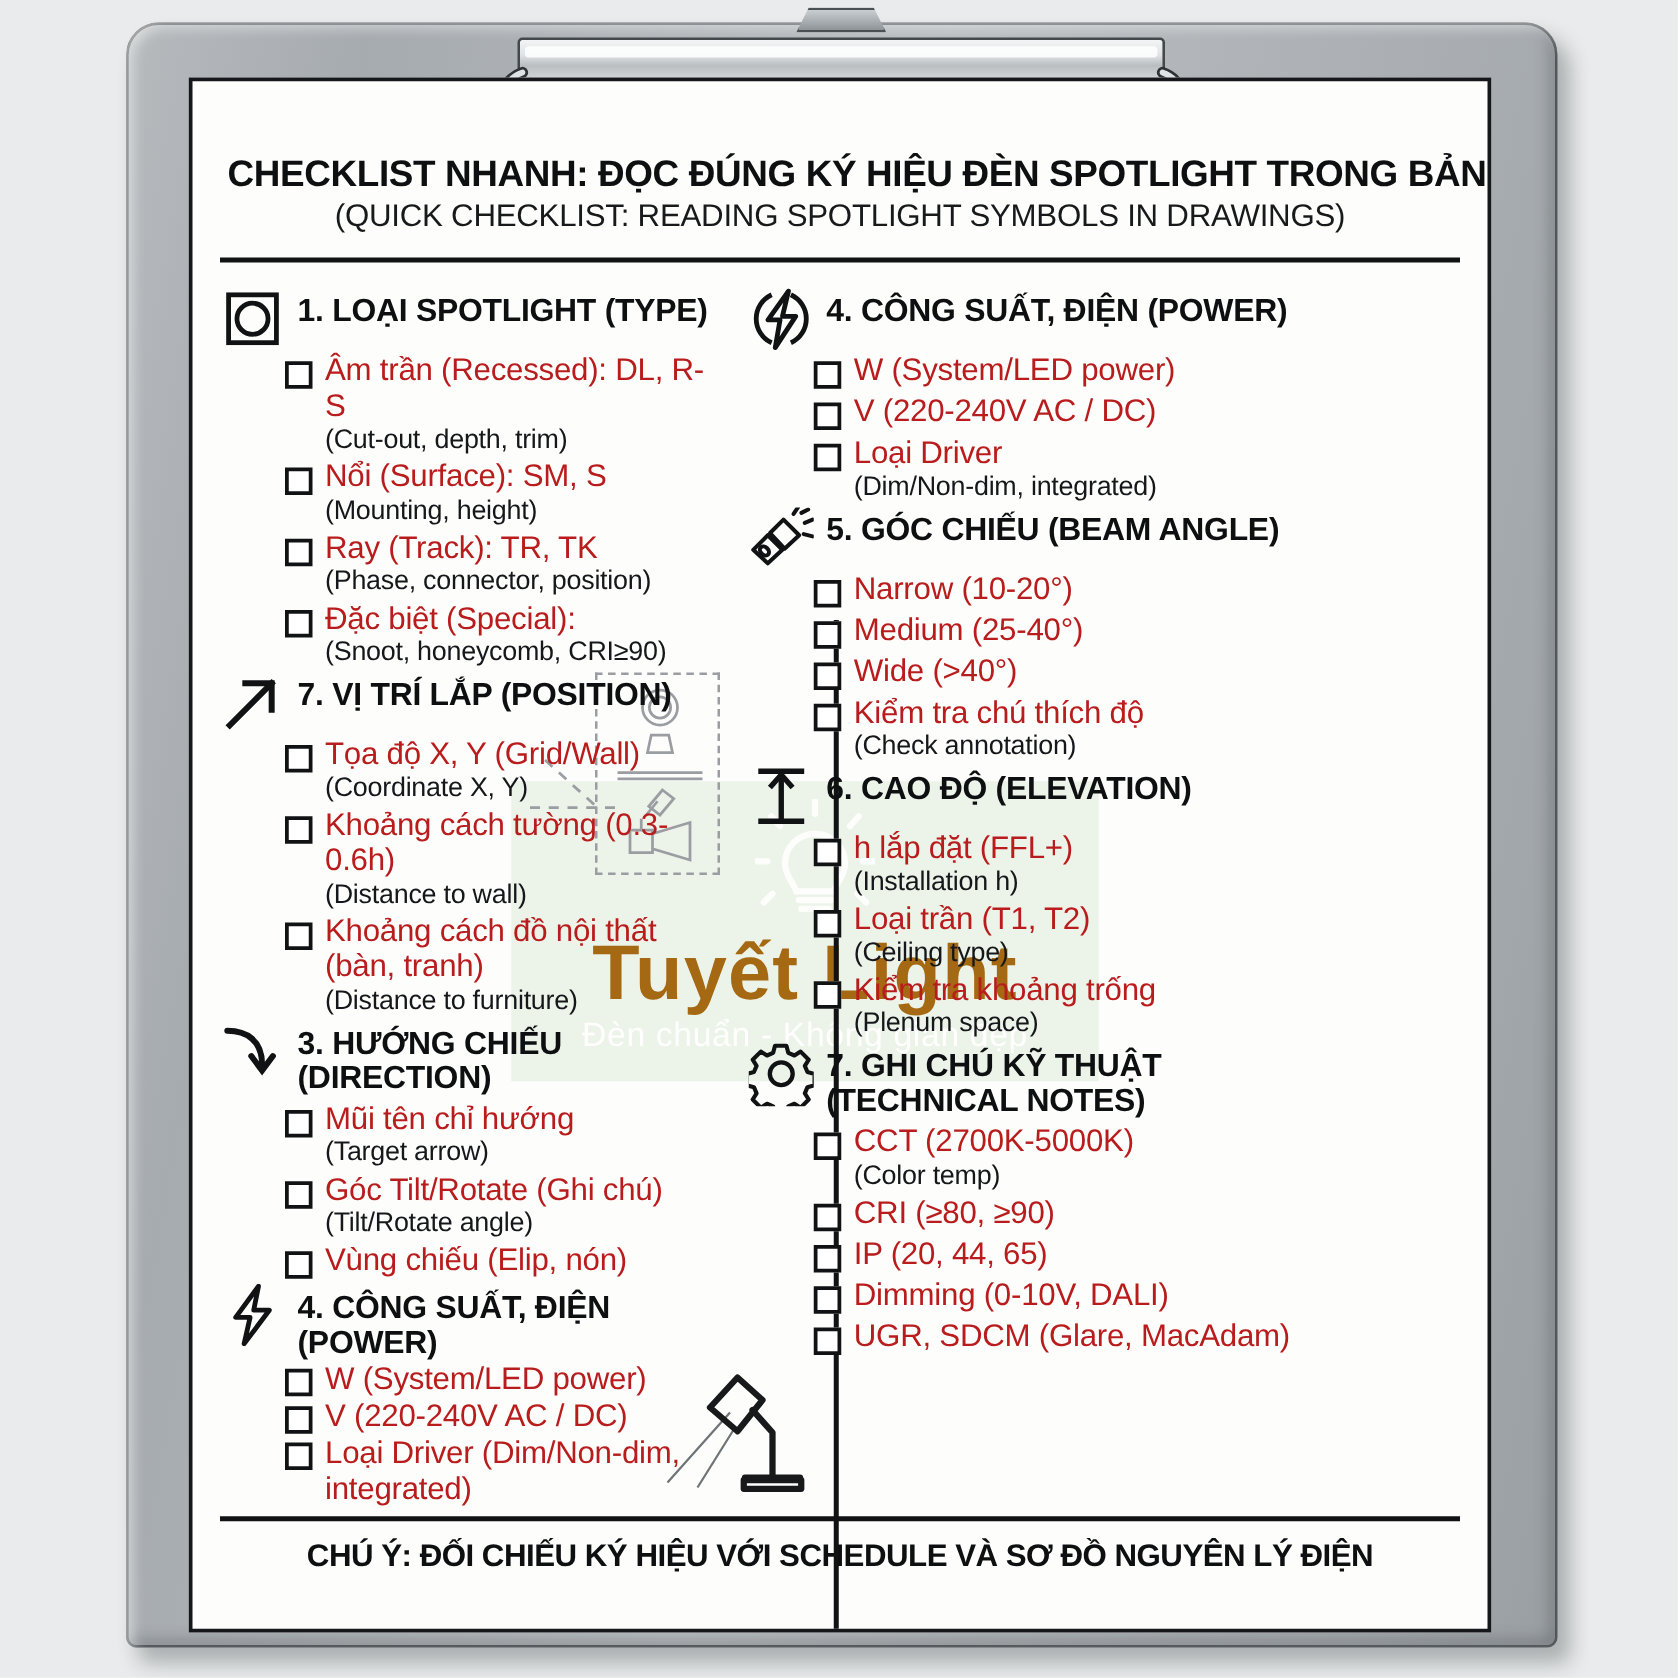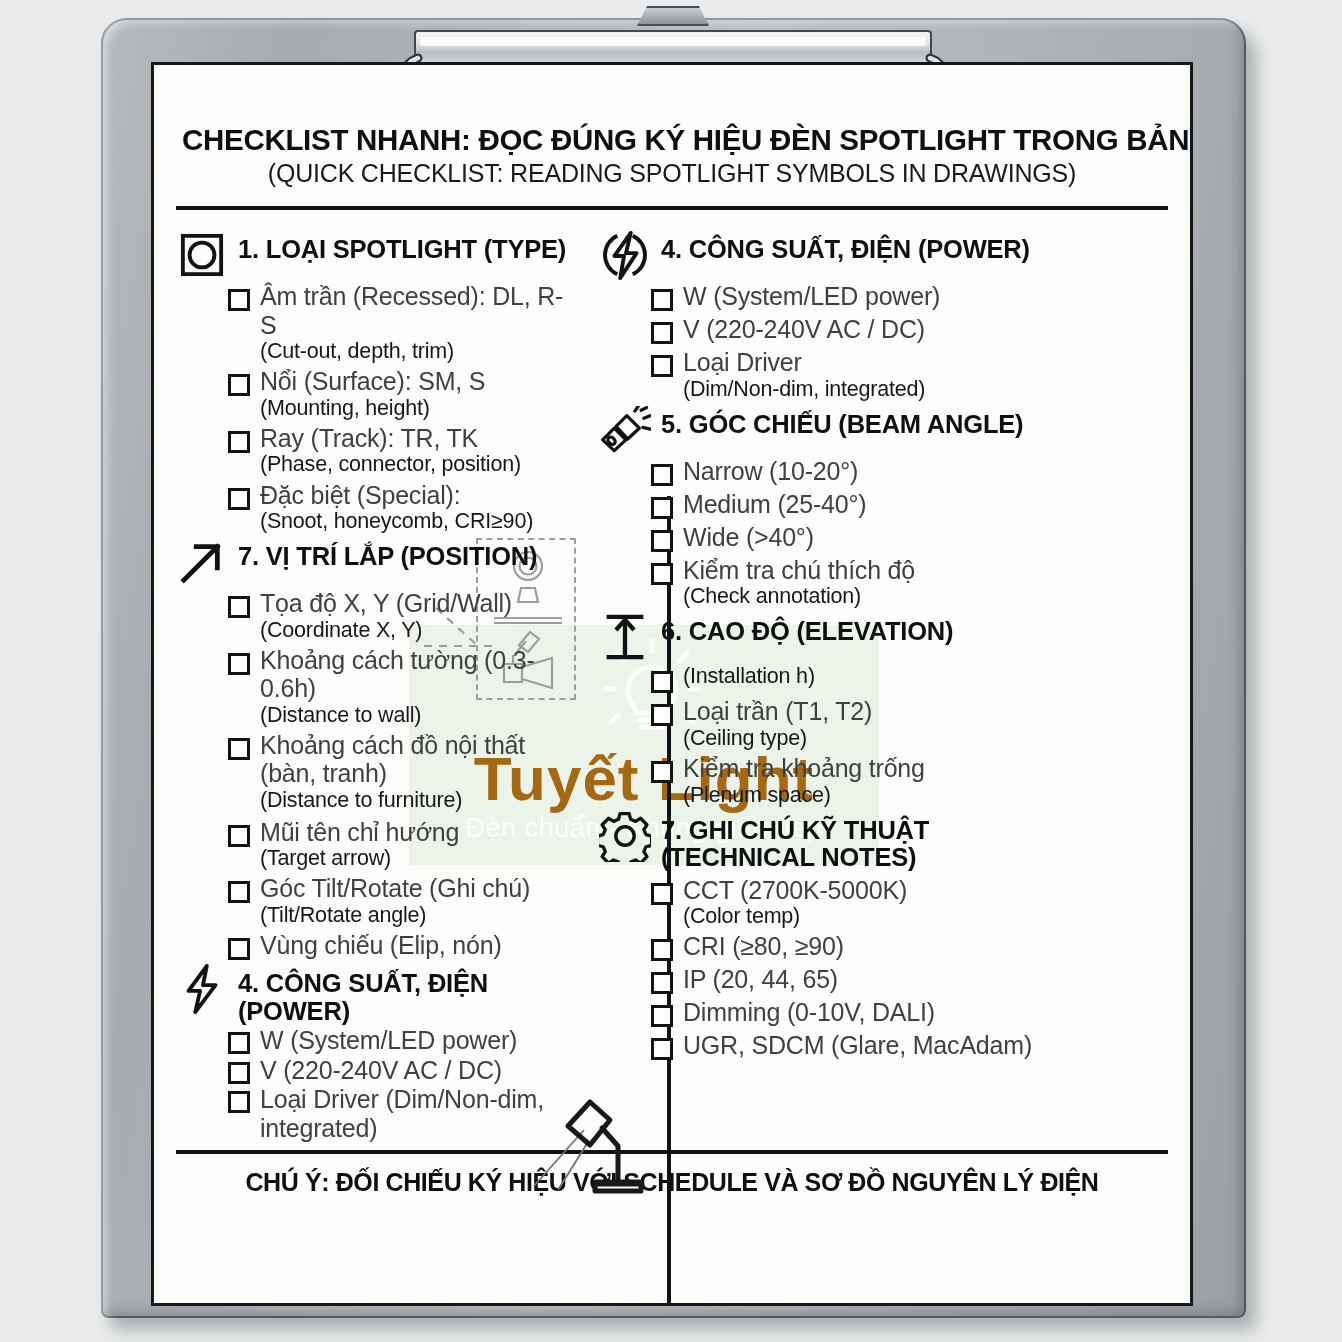--- a/index.html
+++ b/index.html
@@ -96,21 +96,21 @@
     font-size:25.5px; font-weight:bold; color:#0d0f11; line-height:1.08;
     letter-spacing:-.2px; padding-top:4px;
   }
   .items{ margin-left:52px; margin-top:1px; }
   .item{ display:flex; align-items:flex-start; gap:10px; margin-top:4px; }
   .cbx{
     flex:0 0 auto; width:22px; height:22px; border:3px solid #101214;
     margin-top:7px; background:#fff;
   }
   .itxt{ flex:1; }
-  .it-main{ font-size:25px; color:#404040; line-height:1.14; letter-spacing:-.2px; }
+  .it-main{ font-size:25px; color:#b91c1c; line-height:1.14; letter-spacing:-.2px; }
   .it-sub{ font-size:21.5px; color:#15171a; line-height:1.12; letter-spacing:-.2px; }
 
   
   .sec.compact .item{ margin-top:1px; }
   .sec.compact .cbx{ margin-top:6px; }
 
   
   .foot-rule{ height:4px; background:#101214; margin:8px 22px 0 22px; }
   .foot{ text-align:center; padding:14px 20px 0 20px; }
   .foot .l1{ font-size:25px; font-weight:bold; color:#0d0f11; letter-spacing:-.4px; white-space:nowrap;}
@@ -289,20 +289,31 @@
               <div class="item">
                 <div class="cbx"></div>
                 <div class="itxt">
                   <div class="it-main">Khoảng cách đồ nội thất (bàn, tranh)</div>
                   <div class="it-sub">(Distance to furniture)</div>
                 </div>
               </div>
             </div>
           </div>
           <div class="sec">
+            <div class="sec-head">
+              <div class="sec-ico">
+                <svg viewBox="0 0 50 46" width="48" height="46">
+                  <g fill="none" stroke="#101214" stroke-width="5" stroke-linecap="round">
+                    <path d="M4 6 C20 6 33 14 33 34"></path>
+                    <path d="M24 27 L33 39 L42 27"></path>
+                  </g>
+                </svg>
+              </div>
+              <div class="sec-title">3. HƯỚNG CHIẾU (DIRECTION)</div>
+            </div>
             <div class="items">
               <div class="item">
                 <div class="cbx"></div>
                 <div class="itxt">
                   <div class="it-main">Mũi tên chỉ hướng</div>
                   <div class="it-sub">(Target arrow)</div>
                 </div>
               </div>
               <div class="item">
                 <div class="cbx"></div>
@@ -439,20 +450,21 @@
                     <path d="M14 17 L22 8 L30 17"></path>
                   </g>
                 </svg>
               </div>
               <div class="sec-title">6. CAO ĐỘ (ELEVATION)</div>
             </div>
             <div class="items">
               <div class="item">
                 <div class="cbx"></div>
                 <div class="itxt">
+                  <div class="it-main">h lắp đặt (FFL+)</div>
                   <div class="it-sub">(Installation h)</div>
                 </div>
               </div>
               <div class="item">
                 <div class="cbx"></div>
                 <div class="itxt">
                   <div class="it-main">Loại trần (T1, T2)</div>
                   <div class="it-sub">(Ceiling type)</div>
                 </div>
               </div>

